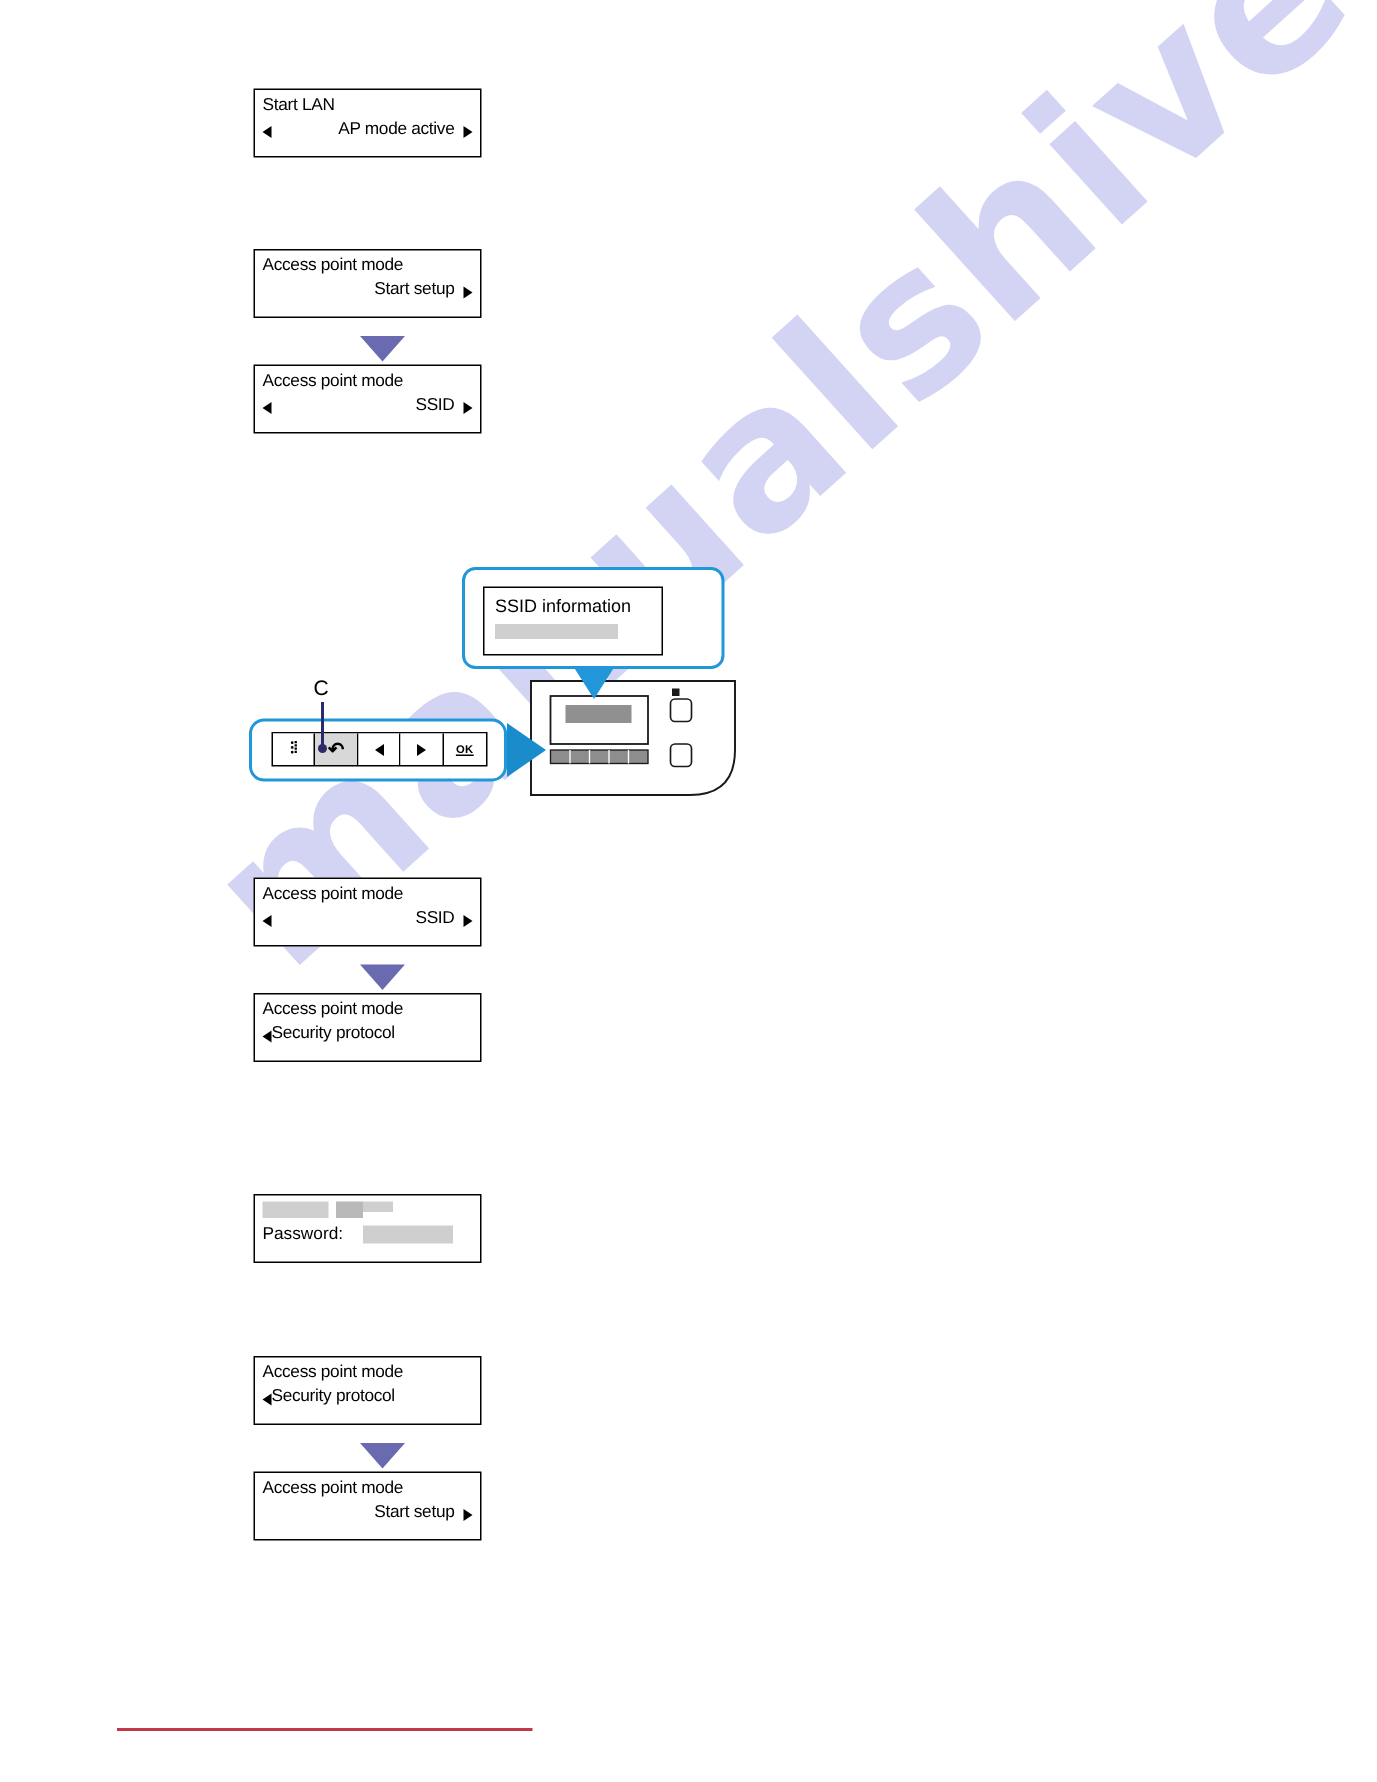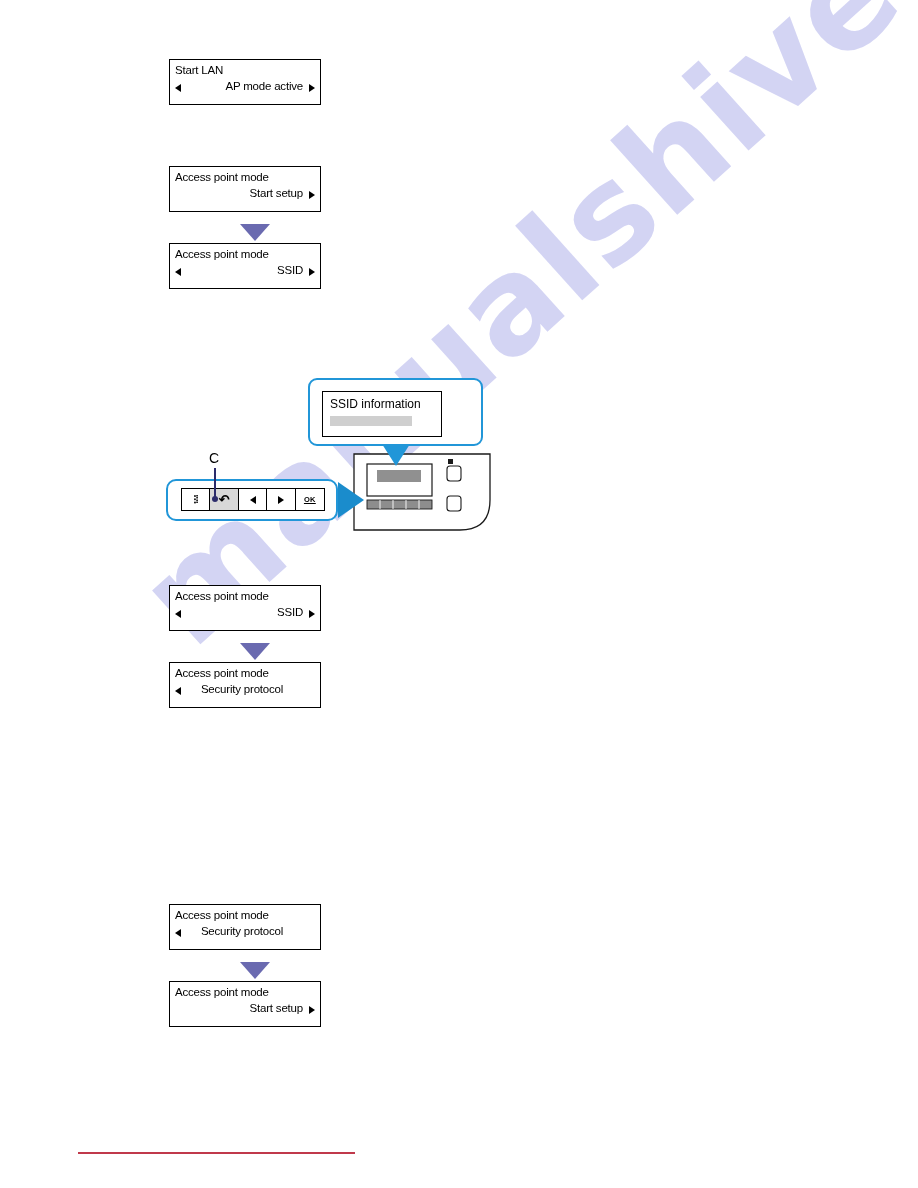--- a/index.html
+++ b/index.html
@@ -73,21 +73,21 @@
     height: 16px;
     white-space: nowrap;
   }
   .lcd .line2 .txt {
     display: block;
     text-align: right;
     padding: 0 12px;
     letter-spacing: -0.2px;
   }
   .lcd .line2 .txt.left-ind {
-    text-align: center;
+    text-align: left;
     padding-left: 6px;
   }
   .arrow-left, .arrow-right {
     position: absolute;
     top: 4px;
     width: 0; height: 0;
     border-top: 4px solid transparent;
     border-bottom: 4px solid transparent;
   }
   .arrow-left  { left: 0px;  border-right: 6px solid #000; }
@@ -323,20 +323,29 @@
   <div class="v-arrow" style="left:240px; top:643px;"></div>
 
   <div class="lcd" style="left:169px; top:662px;">
     <div class="line1">Access point mode</div>
     <div class="line2">
       <span class="arrow-left"></span>
       <span class="txt left-ind">Security protocol</span>
     </div>
   </div>
 
+  <div class="lcd" style="left:169px; top:796px;">
+    <div class="line1">
+      <span class="redact" style="width:44px;height:11px;"></span><span style="display:inline-block;width:5px;"></span><span class="redact dark" style="width:18px;height:11px;"></span><span class="redact" style="width:20px;height:7px;vertical-align:top;"></span>
+    </div>
+    <div class="line2">
+      <span style="display:inline-block;">Password:</span>
+      <span class="redact" style="width:60px;height:12px;margin-left:10px;"></span>
+    </div>
+  </div>
 
   <div class="lcd" style="left:169px; top:904px;">
     <div class="line1">Access point mode</div>
     <div class="line2">
       <span class="arrow-left"></span>
       <span class="txt left-ind">Security protocol</span>
     </div>
   </div>
 
   <div class="v-arrow" style="left:240px; top:962px;"></div>

